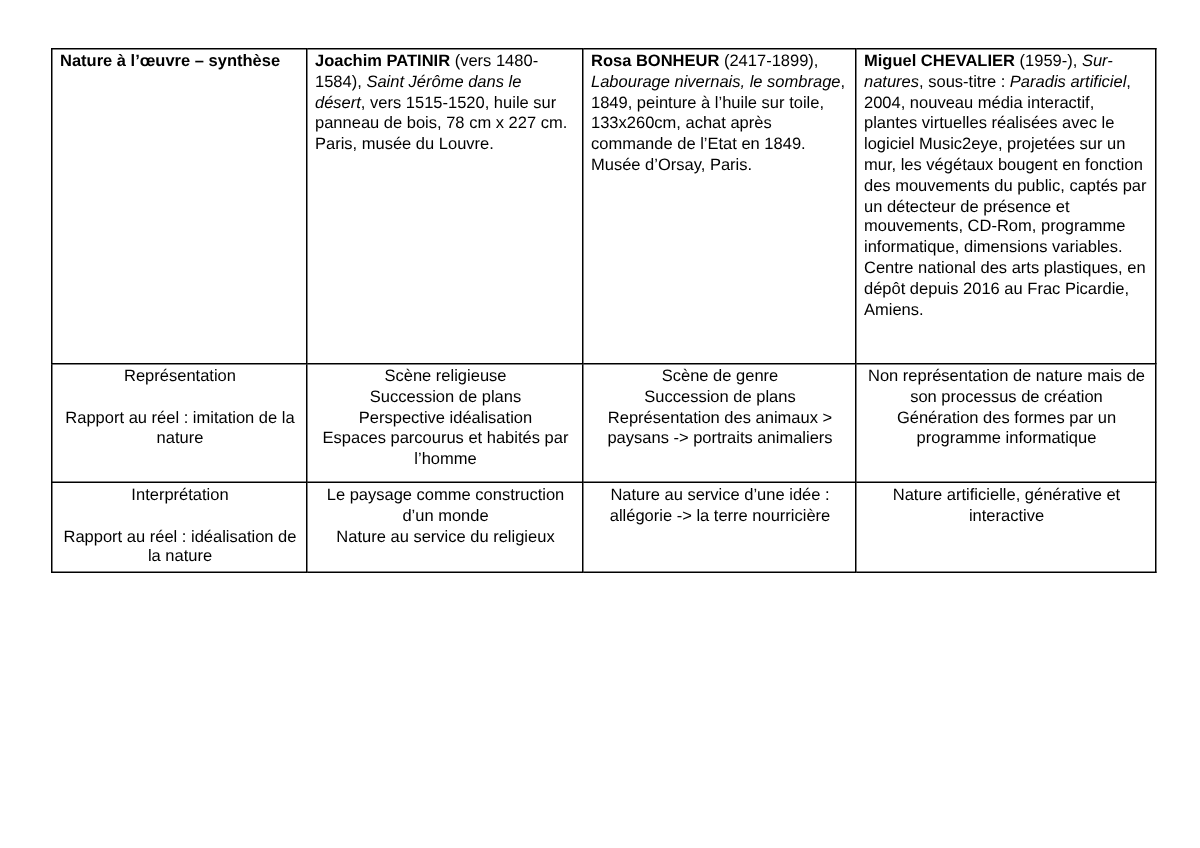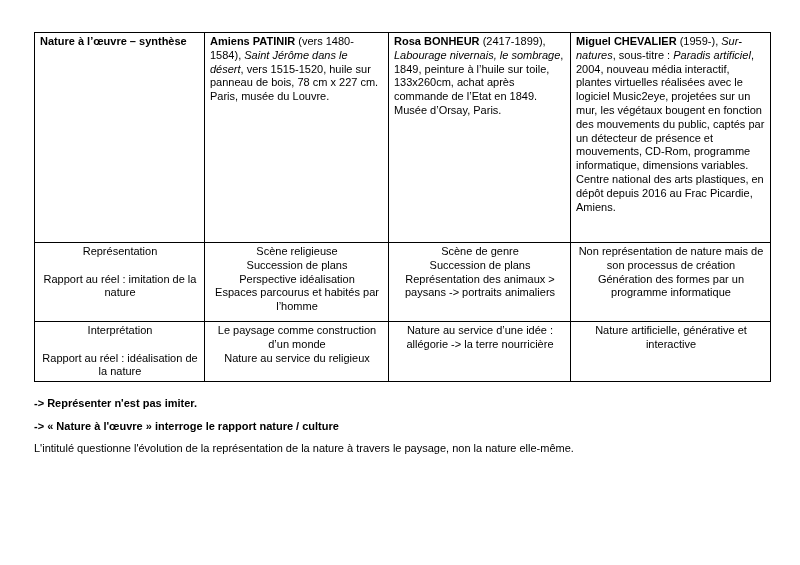--- a/index.html
+++ b/index.html
@@ -66,21 +66,21 @@
   <table class="synth">
     <colgroup>
       <col style="width:170px">
       <col style="width:184px">
       <col style="width:182px">
       <col style="width:200px">
     </colgroup>
     <tbody>
       <tr>
         <td class="row1 title-cell"><span>Nature à l’œuvre – synthèse</span></td>
-        <td class="row1"><span class="b">Amiens PATINIR</span><span> (vers 1480-1584), </span><span class="i">Saint Jérôme dans le désert</span><span>, vers 1515-1520, huile sur panneau de bois, 78 cm x 227 cm. Paris, musée du Louvre.</span></td>
+        <td class="row1"><span class="b">Joachim PATINIR</span><span> (vers 1480-1584), </span><span class="i">Saint Jérôme dans le désert</span><span>, vers 1515-1520, huile sur panneau de bois, 78 cm x 227 cm. Paris, musée du Louvre.</span></td>
         <td class="row1"><span class="b">Rosa BONHEUR</span><span> (2417-1899), </span><span class="i">Labourage nivernais, le sombrage</span><span>, 1849, peinture à l’huile sur toile, 133x260cm, achat après commande de l’Etat en 1849. Musée d’Orsay, Paris.</span></td>
         <td class="row1"><span class="b">Miguel CHEVALIER</span><span> (1959-), </span><span class="i">Sur-natures</span><span>, sous-titre : </span><span class="i">Paradis artificiel</span><span>, 2004, nouveau média interactif, plantes virtuelles réalisées avec le logiciel Music2eye, projetées sur un mur, les végétaux bougent en fonction des mouvements du public, captés par un détecteur de présence et mouvements, CD-Rom, programme informatique, dimensions variables. Centre national des arts plastiques, en dépôt depuis 2016 au Frac Picardie, Amiens.</span></td>
       </tr>
 
       <tr>
         <td class="row2">
           <div class="line">Représentation</div>
           <div class="line blank"></div>
           <div class="line">Rapport au réel : imitation de la nature</div>
         </td>
@@ -114,19 +114,14 @@
         <td class="row3">
           <div class="line">Nature au service d’une idée : allégorie -&gt; la terre nourricière</div>
         </td>
         <td class="row3">
           <div class="line">Nature artificielle, générative et interactive</div>
         </td>
       </tr>
     </tbody>
   </table>
 
-  <div class="footer">
-    <p class="fp">-&gt; Représenter n'est pas imiter.</p>
-    <p class="fp">-&gt; « Nature à l'œuvre » interroge le rapport nature / culture</p>
-    <p class="fn">L'intitulé questionne l'évolution de la représentation de la nature à travers le paysage, non la nature elle-même.</p>
-  </div>
 
 </div>
 
 </body></html>

